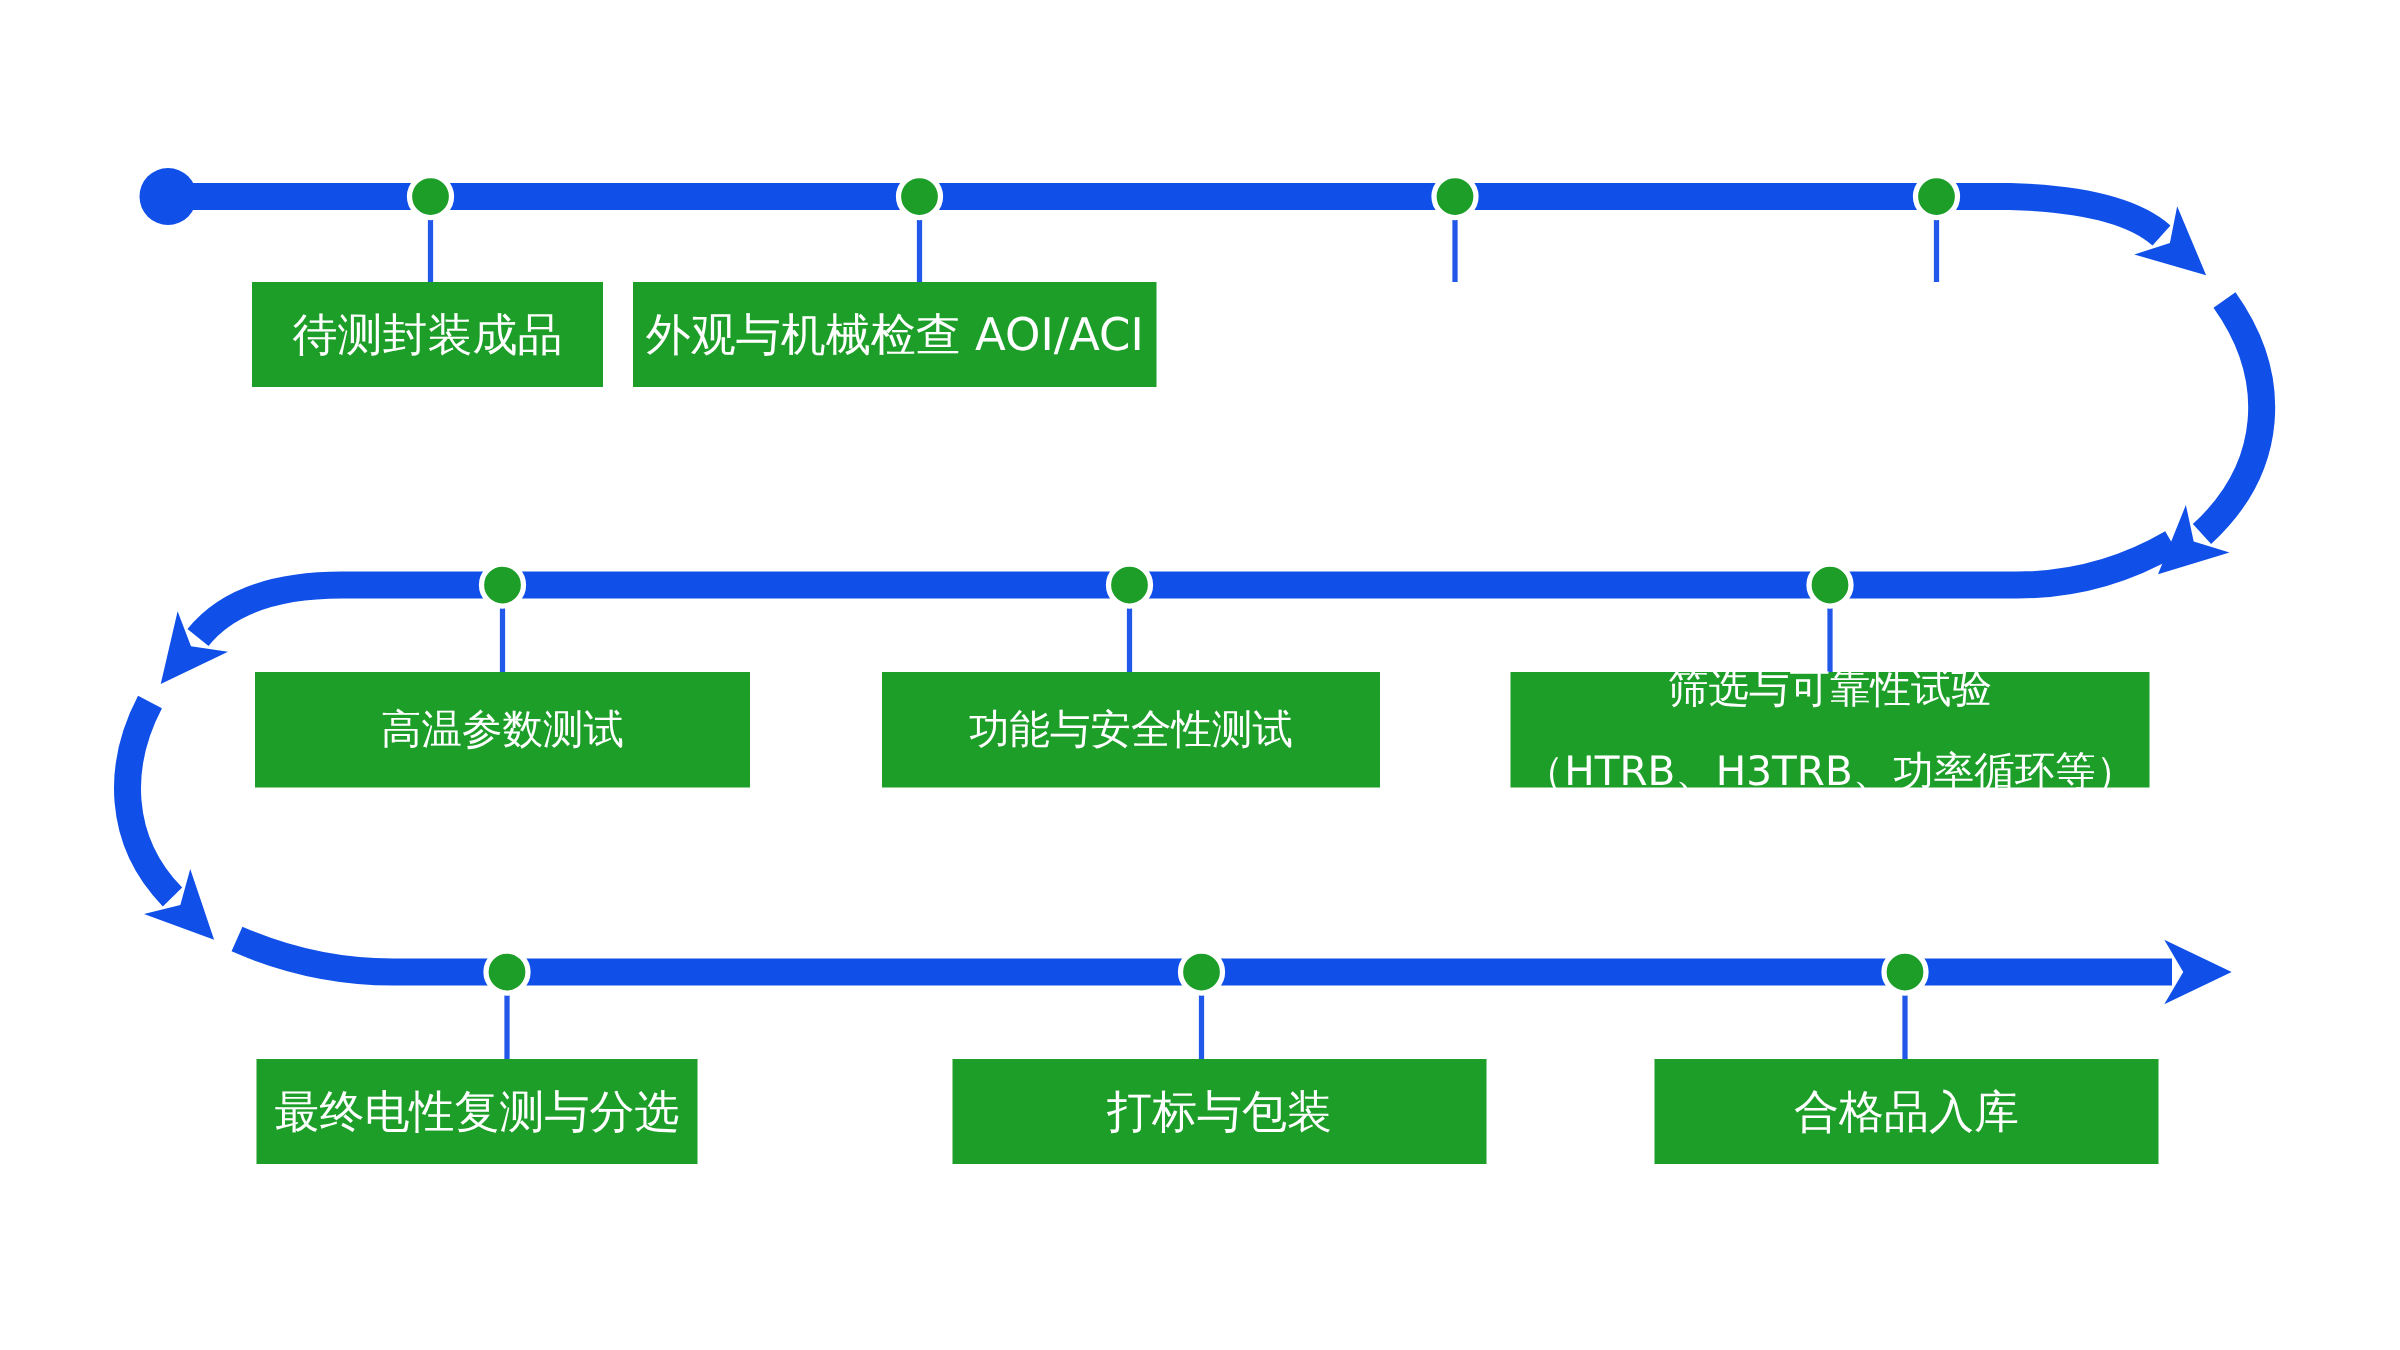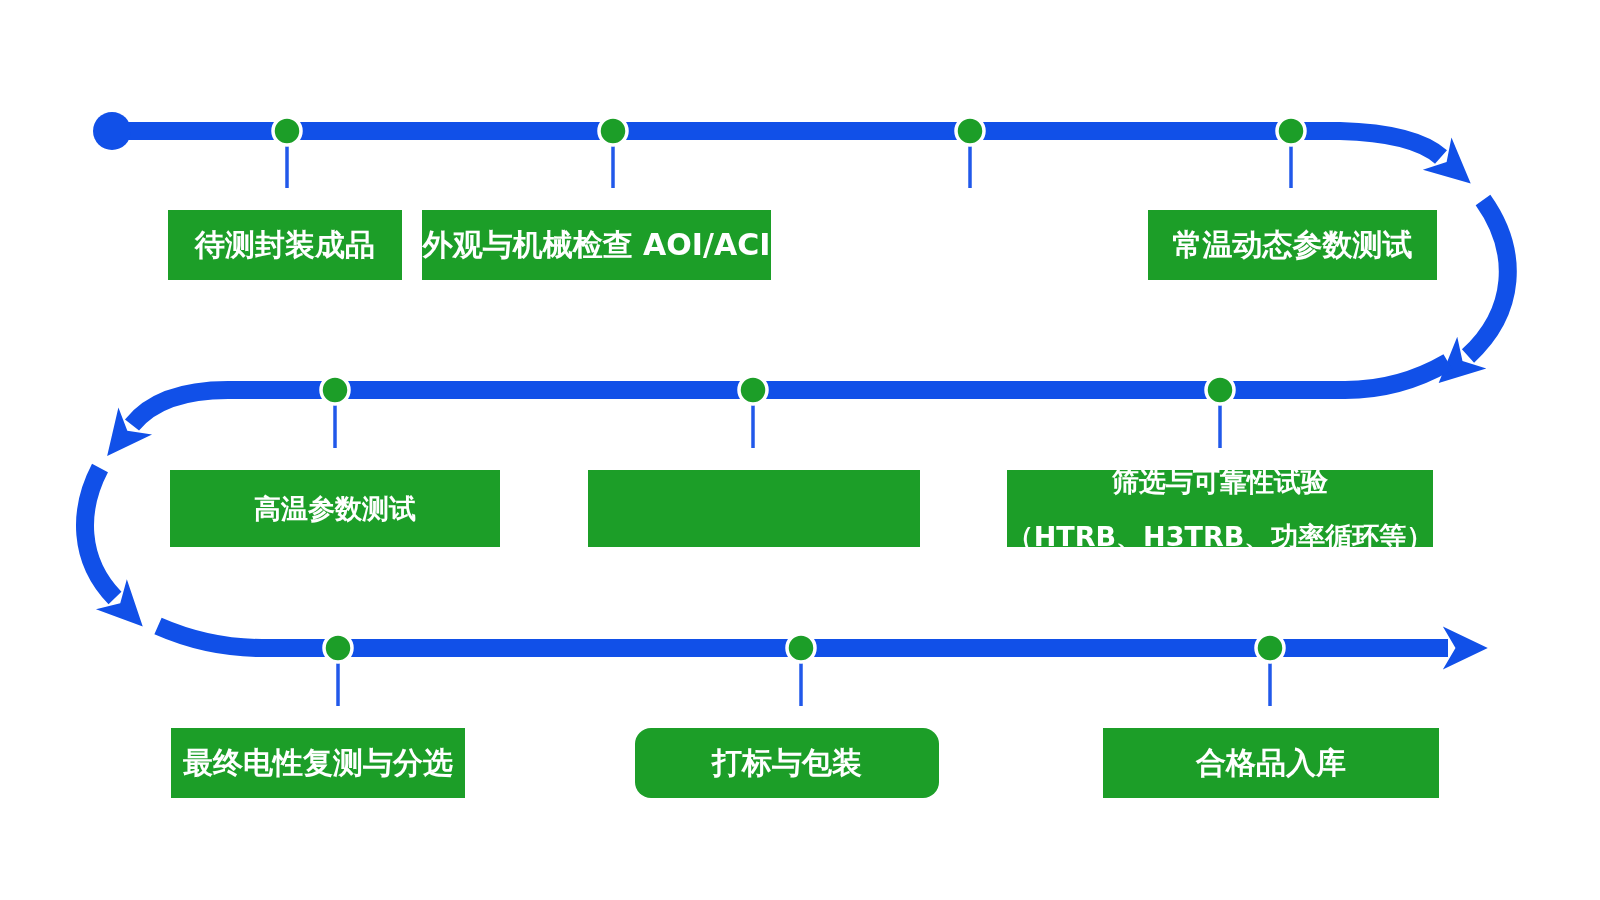--- a/index.html
+++ b/index.html
@@ -25,36 +25,35 @@
   .arrowhead-fill{fill:var(--blue);}
   .box{
     position:absolute;
     background:var(--green);
     color:var(--label);
     display:flex;
     flex-direction:column;
     align-items:center;
     justify-content:center;
     text-align:center;
-    font-weight:bold;
+    font-weight:normal;
     white-space:nowrap;
-    margin-top:22px;
   }
   .r1{top:188px;height:70px;font-size:30px;}
   .r2{top:448px;height:77px;font-size:27px;line-height:35px;}
   .r3{top:706px;height:70px;font-size:30px;}
   .b1{left:168px;width:234px;}
   .b2{left:422px;width:349px;}
   .b3{left:829px;width:293px;}
   .b4{left:1148px;width:289px;}
   .b5{left:170px;width:330px;}
   .b6{left:588px;width:332px;}
   .b7{left:1007px;width:426px;gap:20px;}
   .b8{left:171px;width:294px;}
-  .b9{left:635px;width:304px;border-radius:16px;}
+  .b9{left:635px;width:356px;}
   .b10{left:1103px;width:336px;}
 </style>
 </head>
 <body>
 
 <div class="stage">
 
   <svg class="flow" width="1600" height="900" viewBox="0 0 1600 900">
     <defs>
       <marker id="arrowhead" viewBox="0 0 10 10" refX="1.5" refY="5" markerWidth="2.6" markerHeight="2.6" orient="auto-start-reverse">
@@ -100,28 +99,26 @@
       <circle class="dot" cx="1270" cy="648" r="14"></circle>
     </g>
   </svg>
 
   <div class="box r1 b1">
     <span>待测封装成品</span>
   </div>
   <div class="box r1 b2">
     <span>外观与机械检查 AOI/ACI</span>
   </div>
-  <div class="box r1 b4">
-    <span>常温动态参数测试</span>
-  </div>
 
   <div class="box r2 b5">
     <span>高温参数测试</span>
   </div>
   <div class="box r2 b6">
+    <span>功能与安全性测试</span>
   </div>
   <div class="box r2 b7">
     <span>筛选与可靠性试验</span>
     <span>（HTRB、H3TRB、功率循环等）</span>
   </div>
 
   <div class="box r3 b8">
     <span>最终电性复测与分选</span>
   </div>
   <div class="box r3 b9">

